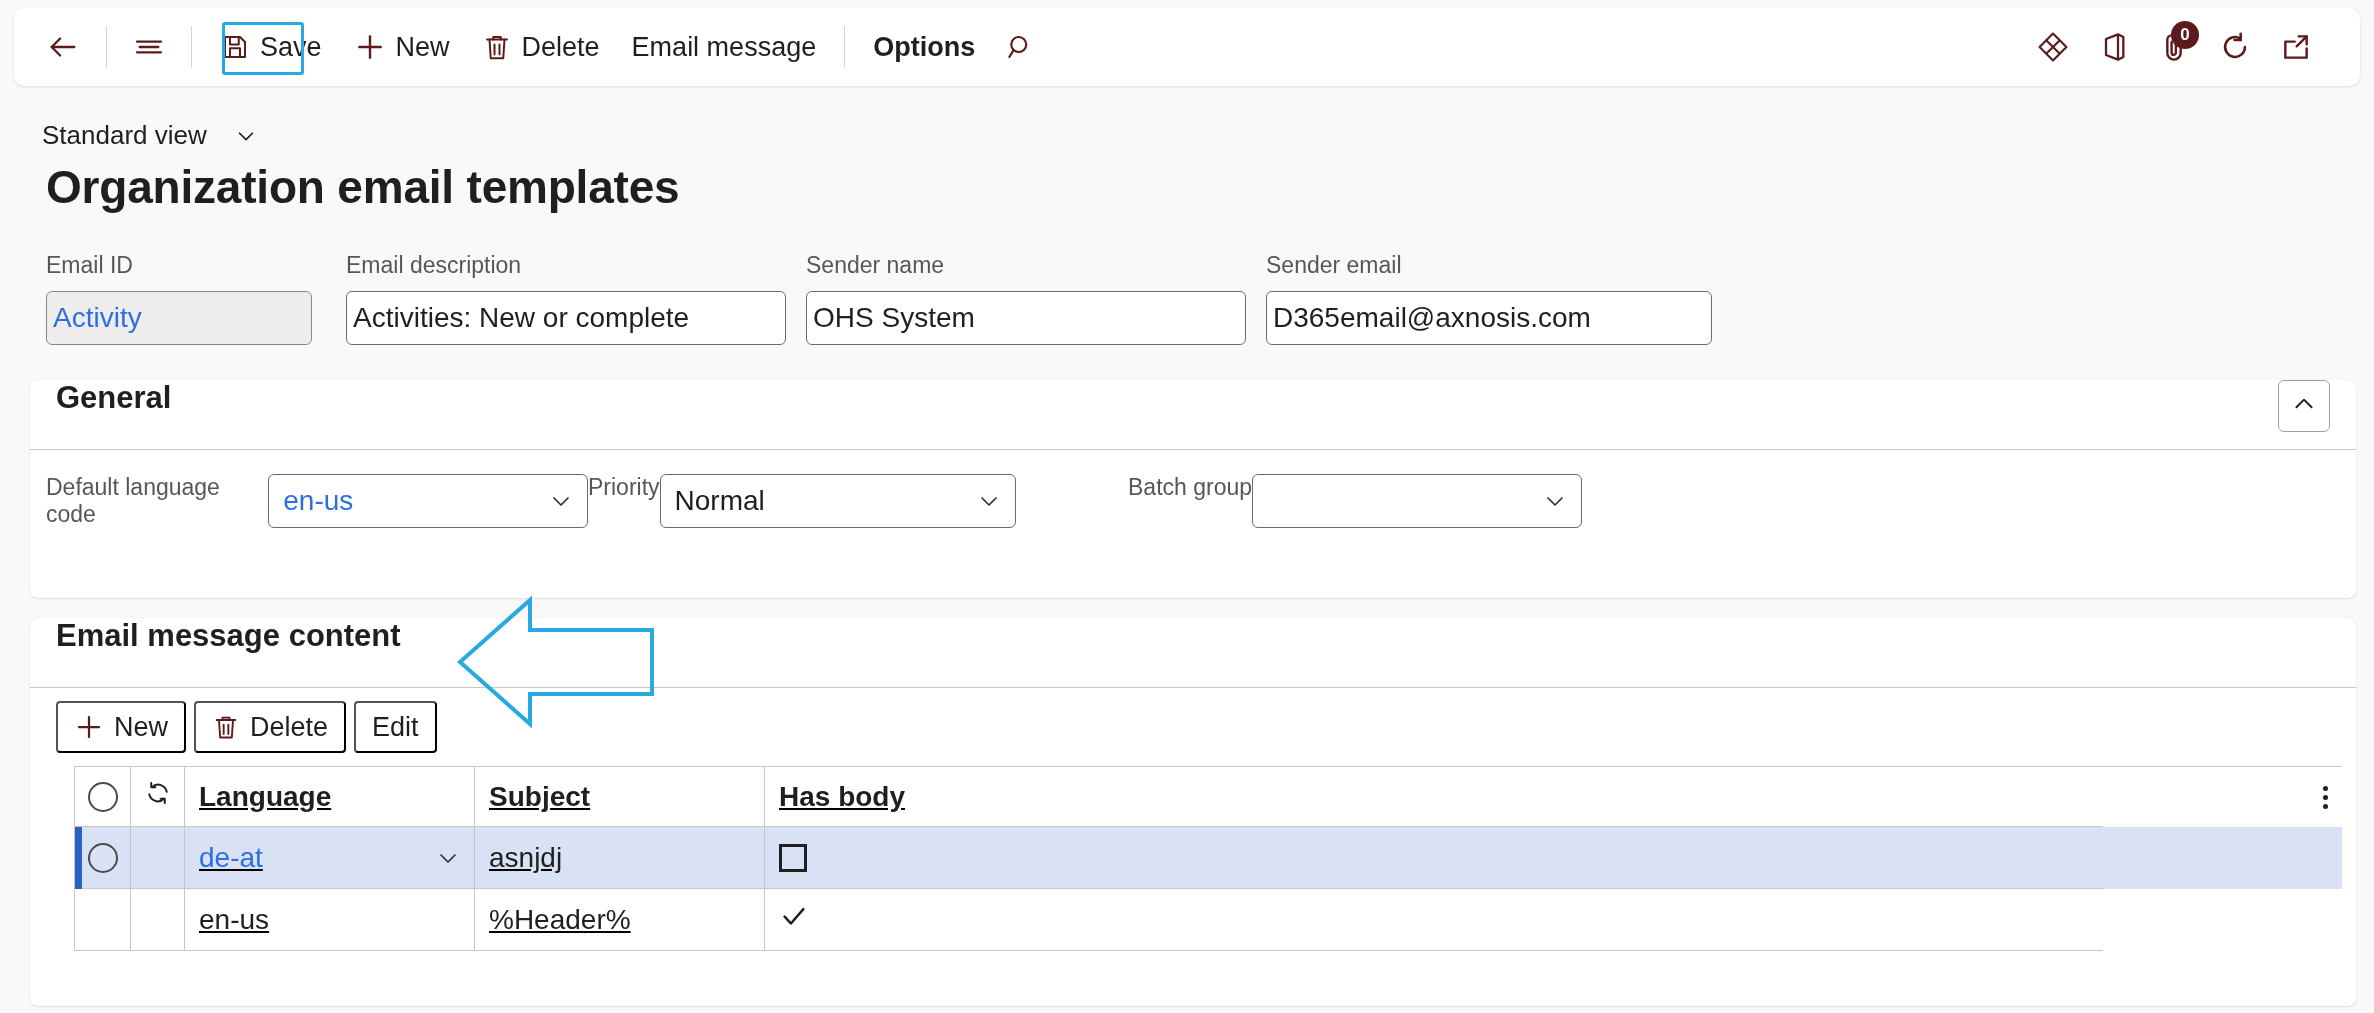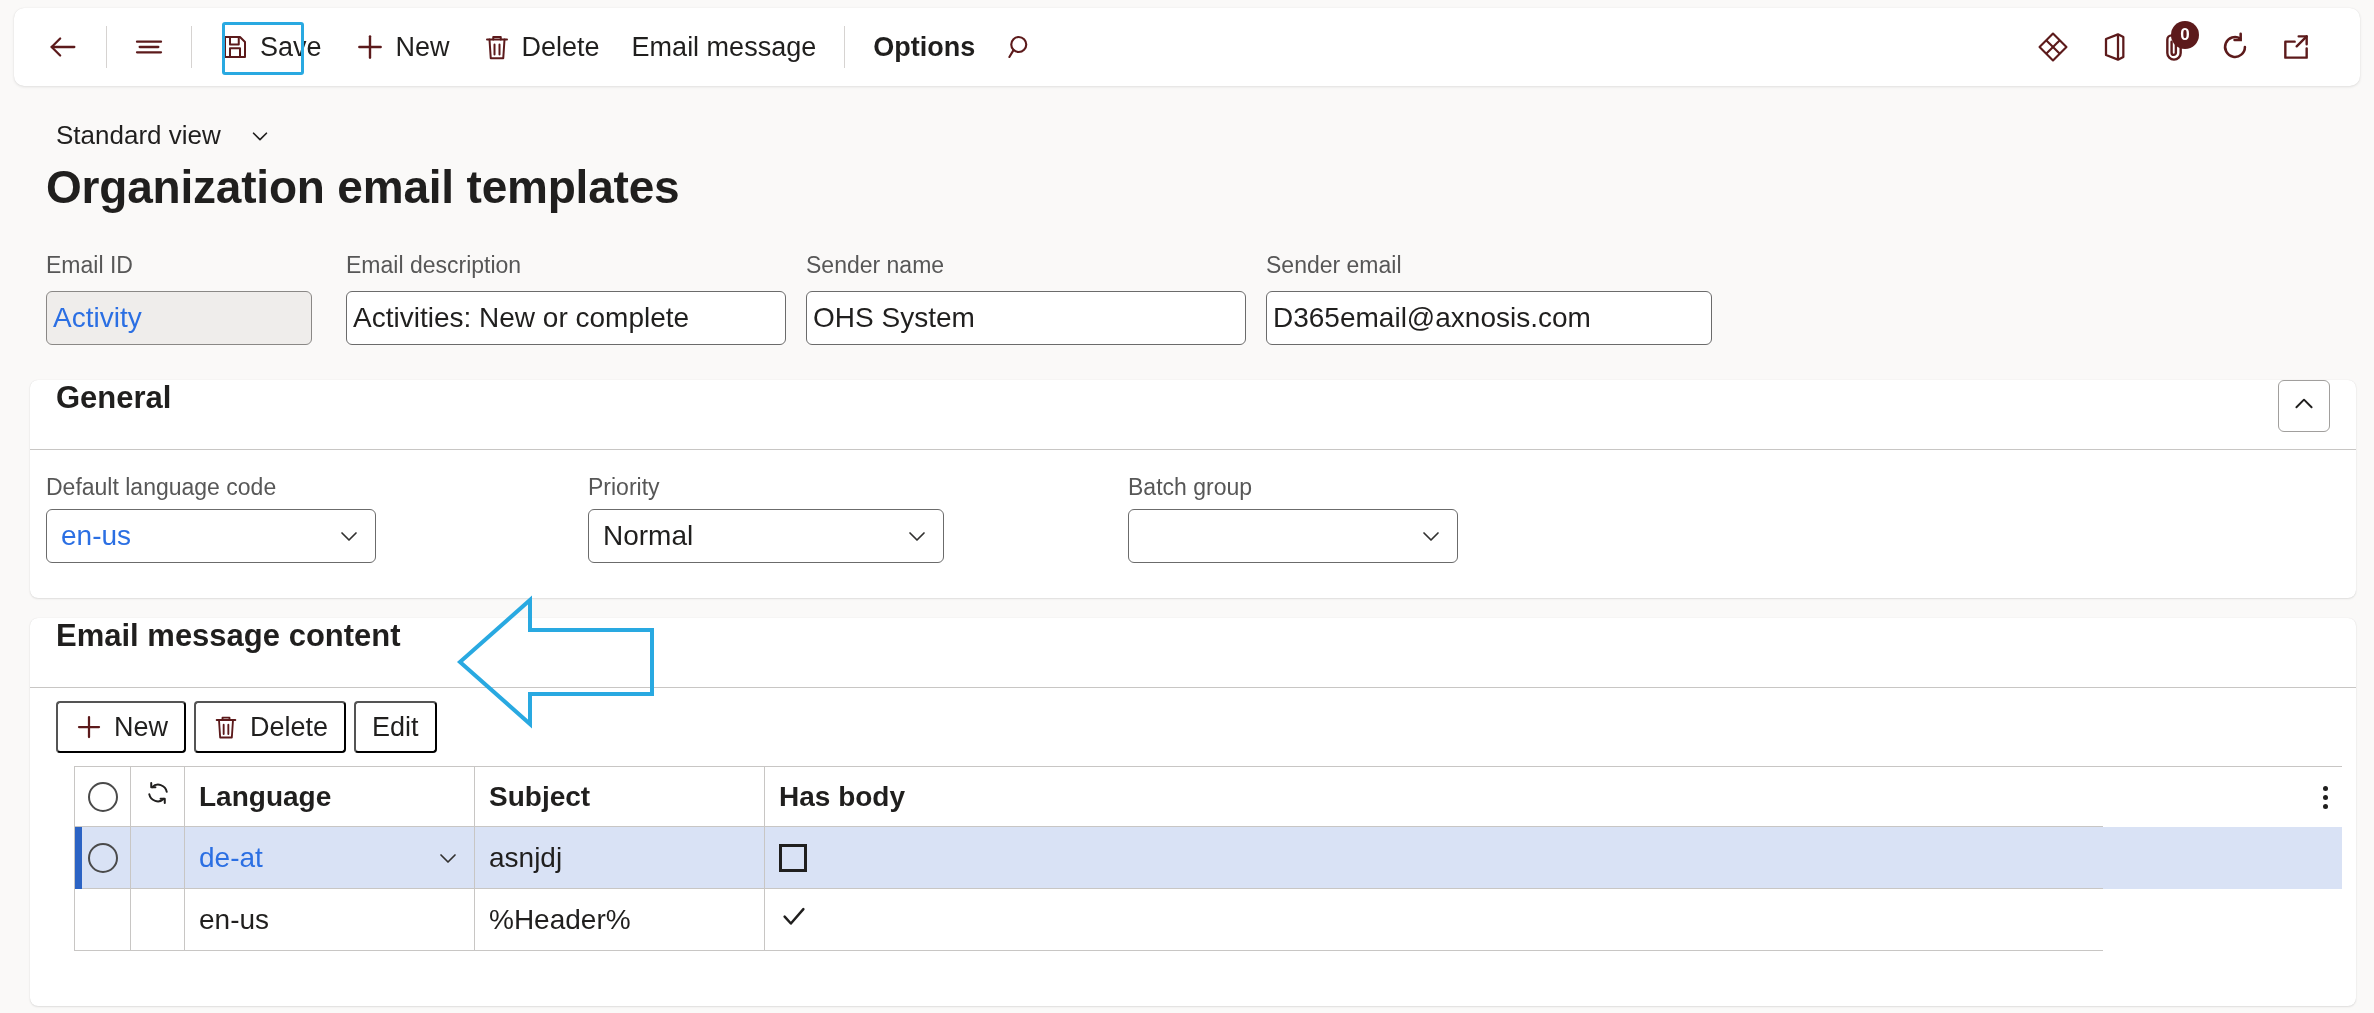--- a/index.html
+++ b/index.html
@@ -52,21 +52,21 @@
     position: absolute; right: -9px; top: -10px;
     min-width: 28px; height: 28px; border-radius: 14px;
     background: #5c1a1b; color: #ffffff;
     font-size: 17px; font-weight: bold;
     display: flex; align-items: center; justify-content: center;
     padding: 0 5px;
   }
 
   
   .viewsel {
-    position: absolute; left: 56px; top: 120px;
+    position: absolute; left: 42px; top: 120px;
     display: inline-flex; align-items: center; gap: 28px;
     font-size: 26px; color: #201f1e; cursor: pointer;
   }
   .page-title {
     position: absolute; left: 46px; top: 160px;
     font-size: 46px; font-weight: bold; color: #201f1e;
     letter-spacing: -0.2px;
   }
 
   
@@ -94,21 +94,21 @@
   }
   .card-title { font-size: 31px; font-weight: bold; color: #201f1e; }
   .collapse-btn {
     margin-left: auto; width: 52px; height: 52px;
     border: 1px solid #a19f9d; border-radius: 6px; background: #ffffff;
     display: flex; align-items: center; justify-content: center; cursor: pointer;
   }
 
   
   .gen-body { display: flex; padding: 24px 0 0 16px; gap: 0; }
-  .gen-field { display: flex; flex-direction: column; }
+  .gen-field { display: flex; flex-direction: row; }
   .gen-label { font-size: 23px; color: #575757; margin-bottom: 8px; }
   .sel {
     height: 54px; border: 1px solid #6b6b6b; border-radius: 6px;
     background: #ffffff; display: flex; align-items: center;
     padding: 0 14px; font-size: 28px; color: #201f1e; cursor: pointer;
   }
   .sel .selval { flex: 1; }
   .sel .selval.link { color: #2b6fe3; }
   .chev { color: #323130; display: inline-flex; }
 
@@ -116,21 +116,21 @@
   .grid-toolbar { display: flex; align-items: center; height: 78px; padding-left: 26px; gap: 8px; }
   .gt-btn {
     display: flex; align-items: center; gap: 10px;
     height: 52px; padding: 0 16px; border-radius: 4px;
     background: transparent; cursor: pointer;
     font-size: 27px; color: #201f1e; white-space: nowrap;
   }
 
   
   .grid { margin: 0 0 0 44px; border-top: 1px solid #c8c6c4; border-left: 1px solid #c8c6c4; width: 2268px; }
-  .grow { display: flex; align-items: flex-start; position: relative; }
+  .grow { display: flex; align-items: flex-start; position: relative; text-decoration: underline; }
   .gcell {
     border-right: 1px solid #c8c6c4; border-bottom: 1px solid #c8c6c4;
     display: flex; align-items: center; padding: 0 14px;
     font-size: 28px; color: #201f1e;
   }
   .grow.head .gcell { height: 60px; font-weight: bold; background: #ffffff; }
   .grow.body .gcell { height: 62px; }
   .c-sel   { width: 56px; justify-content: center; padding: 0; }
   .c-flag  { width: 54px; justify-content: center; padding: 0; }
   .c-lang  { width: 290px; }

